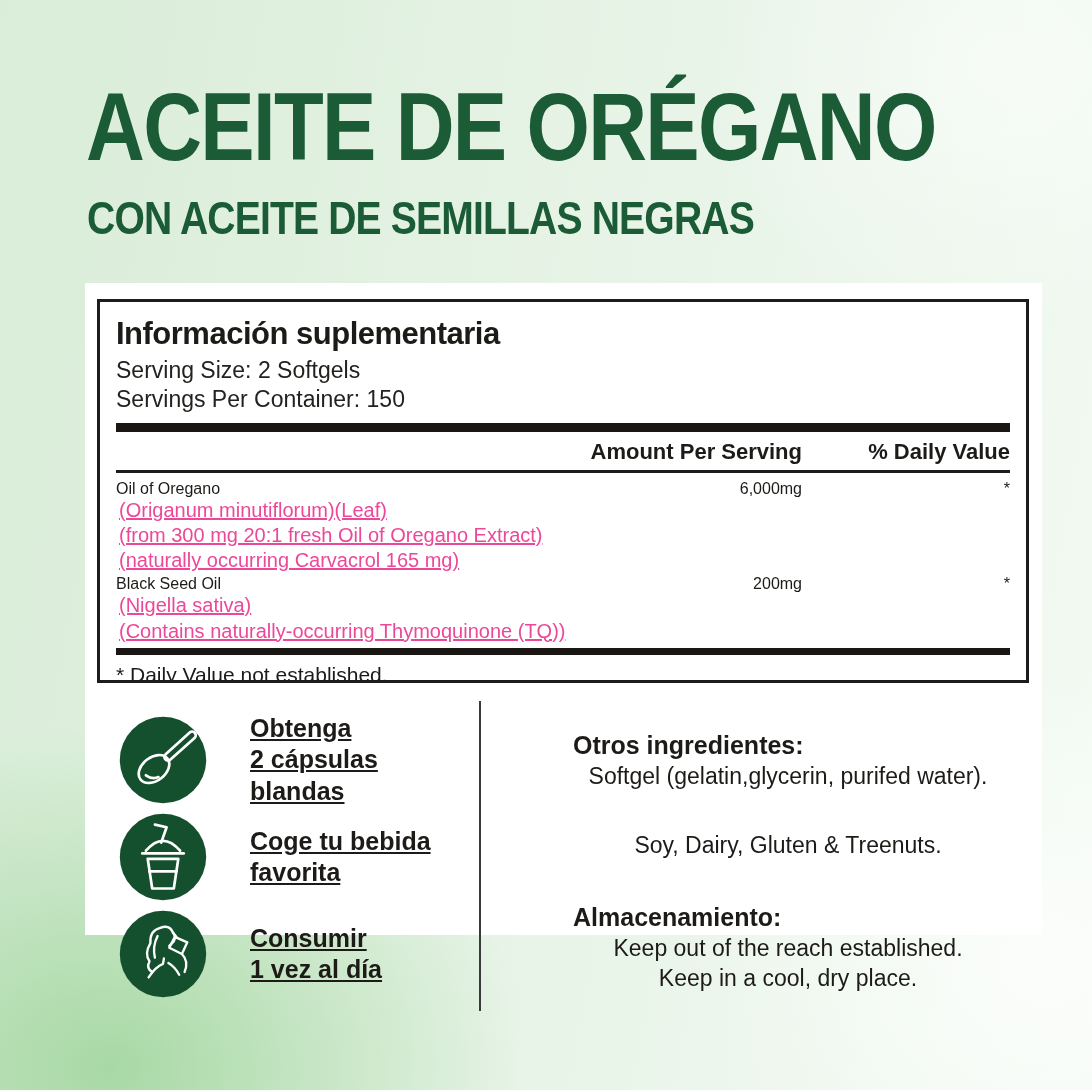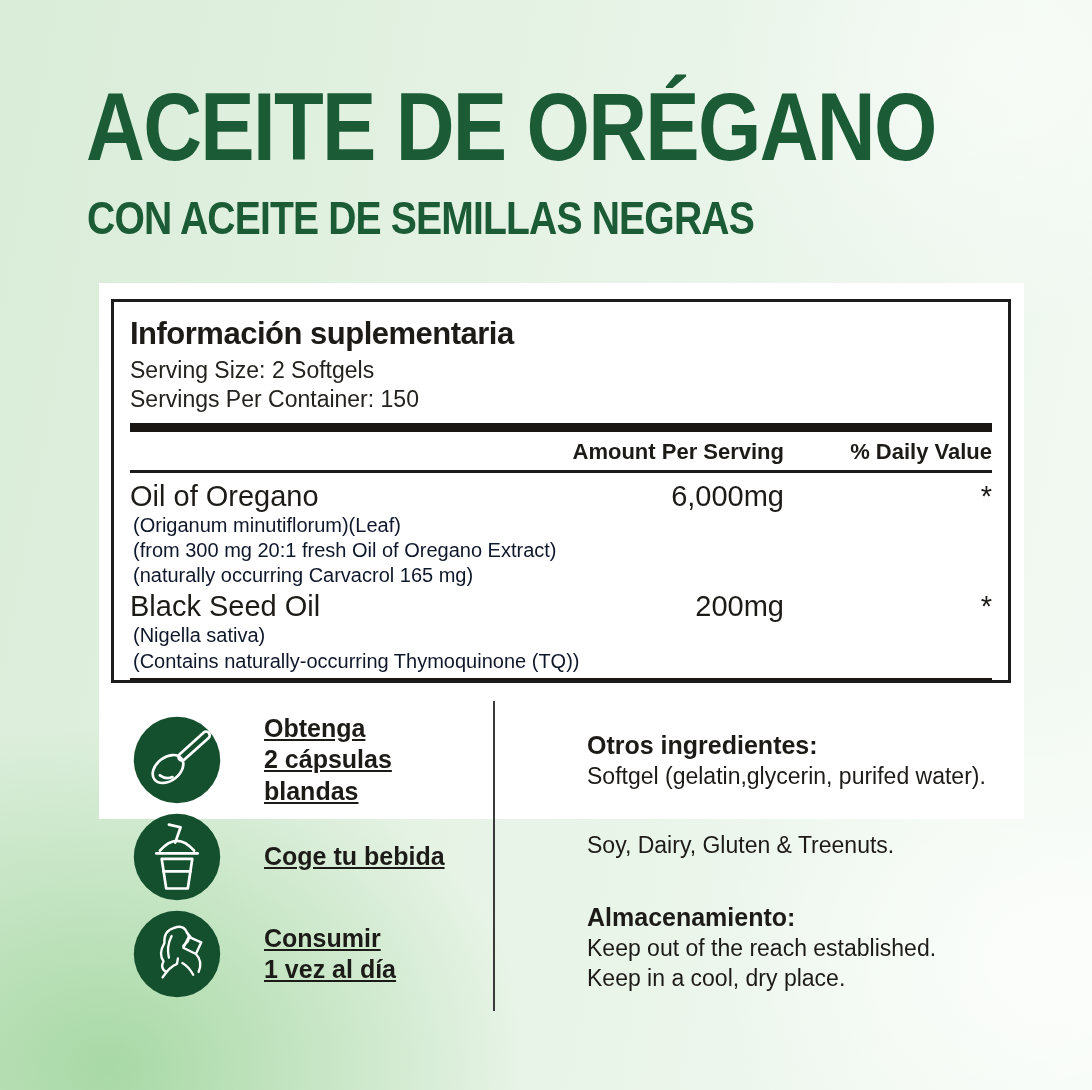--- a/index.html
+++ b/index.html
@@ -18,55 +18,56 @@
     color:#1b5c37;white-space:nowrap;
     transform:scaleX(0.84);transform-origin:left top;
   }
   .sub-title{
     position:absolute;left:87px;top:194px;margin:0;
     font-size:46px;font-weight:700;line-height:1.05;letter-spacing:-1px;
     color:#1b5c37;white-space:nowrap;
     transform:scaleX(0.85);transform-origin:left top;
   }
   .panel{
-    position:absolute;left:99px;top:283px;width:925px;height:536px;
+    position:absolute;left:85px;top:283px;width:925px;height:652px;
     background:#ffffff;
+    padding-left:32px;
   }
   
   .facts-box{
     position:absolute;left:12px;top:16px;right:13px;height:384px;
     border:3px solid #1c1c1c;background:#fff;
     padding:12px 16px 0 16px;box-sizing:border-box;overflow:hidden;
     color:#1d1b18;
   }
   .facts-title{font-size:31px;font-weight:700;letter-spacing:-0.5px;margin:2px 0 4px 0;}
   .facts-line{font-size:23px;line-height:1.28;color:#24221f;}
   .bar-thick{height:9px;background:#191613;margin-top:8px;}
   .bar-thick2{height:7px;background:#191613;margin-top:4px;}
   .f-row{display:flex;align-items:baseline;gap:28px;}
   .hdr-row{padding:7px 0 5px 0;border-bottom:3px solid #1c1c1c;font-weight:700;font-size:22px;}
   .c-name{flex:1;}
   .c-amt{width:250px;text-align:right;}
   .c-dv{width:180px;text-align:right;}
-  .ing-row{font-size:29px;padding-top:7px;}
-  .f-det{font-size:20px;line-height:1.26;color:#0f172a;padding-left:3px;}
+  .ing-row{font-size:16px;padding-top:7px;}
+  .f-det{font-size:20px;line-height:1.26;color:#ec4899;padding-left:3px;text-decoration:underline;}
   .footnote{font-size:21px;padding-top:8px;color:#1d1b18;}
   
   .usage{position:absolute;left:33px;top:432px;width:350px;}
   .u-item{display:flex;align-items:center;height:90px;margin-bottom:7px;}
   .u-icon{width:90px;height:90px;flex:0 0 90px;}
   .u-text{margin-left:42px;font-size:25px;font-weight:700;line-height:1.26;color:#1d1b18;}
   .u-text span{display:block;text-decoration:underline;}
   
   .v-divider{position:absolute;left:394px;top:418px;width:2px;height:310px;background:#3a3a3a;}
   
   .info{position:absolute;left:488px;top:446px;width:430px;color:#1d1b18;}
   .i-sec{margin-bottom:40px;}
   .i-head{font-size:25px;font-weight:700;line-height:1.3;}
-  .i-line{display:block;font-size:23px;line-height:1.3;}
+  .i-line{display:block;font-size:23px;line-height:1.3;text-align:center;}
 </style>
 </head>
 <body>
 
 <h1 class="main-title">ACEITE DE ORÉGANO</h1>
 <h2 class="sub-title">CON ACEITE DE SEMILLAS NEGRAS</h2>
 
 <div class="panel">
 
   <div class="facts-box">
@@ -125,20 +126,21 @@
         <g fill="none" stroke="#ffffff" stroke-width="3" stroke-linecap="round" stroke-linejoin="round">
           <path d="M41 14 L54 17 L48 34"></path>
           <path d="M31 43 Q50 21 69 43"></path>
           <line x1="27" y1="46" x2="73" y2="46"></line>
           <path d="M33 52 L38 85 L62 85 L67 52 Z"></path>
           <line x1="35" y1="66" x2="65" y2="66"></line>
         </g>
       </svg>
       <div class="u-text">
         <span>Coge tu bebida</span>
+        <span>favorita</span>
       </div>
     </div>
 
     <div class="u-item">
       <svg class="u-icon" viewBox="0 0 100 100">
         <circle cx="50" cy="50" r="48" fill="#15502e"></circle>
         <g fill="none" stroke="#ffffff" stroke-width="2.6" stroke-linecap="round" stroke-linejoin="round">
           <path d="M47 21 Q35 24 36 38 Q29 50 35 58 Q31 66 38 70"></path>
           <path d="M47 21 Q57 17 61 26 L65 31"></path>
           <path d="M61 26 Q65 31 62 36 L57 41"></path>

